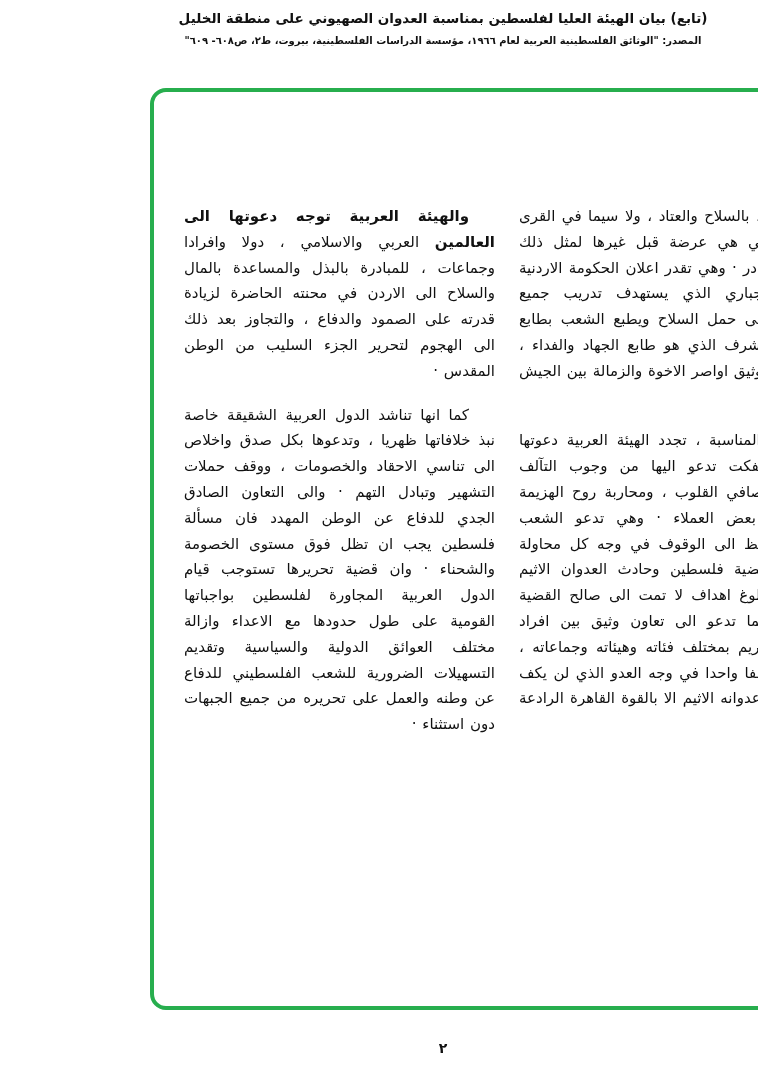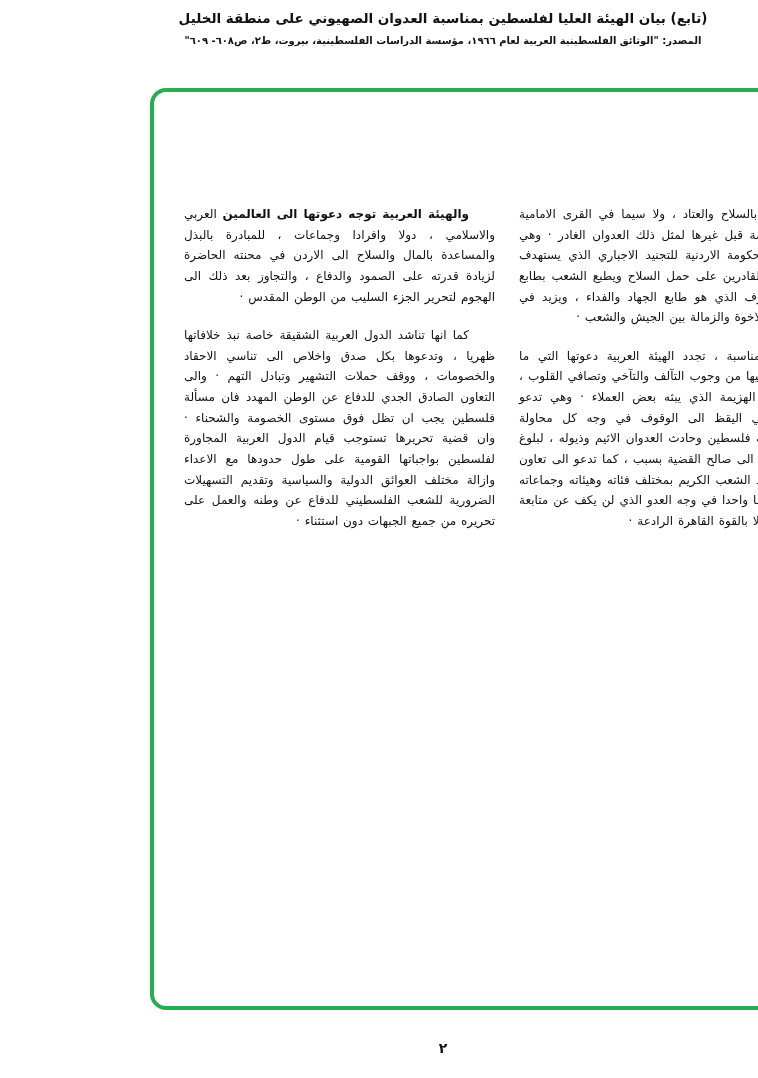--- a/index.html
+++ b/index.html
@@ -51,21 +51,21 @@
     direction: rtl;
     gap: 24px;
     padding: 112px 30px 0 30px;
   }
   .col {
     flex: 1 1 0;
     direction: rtl;
   }
   .col p {
     margin: 0 0 18px 0;
-    font-size: 12px;
+    font-size: 15px;
     line-height: 1.72;
     text-align: justify;
     text-indent: 26px;
     direction: rtl;
     word-spacing: 1px;
   }
   .lead {
     font-weight: bold;
   }
   .page-number {

